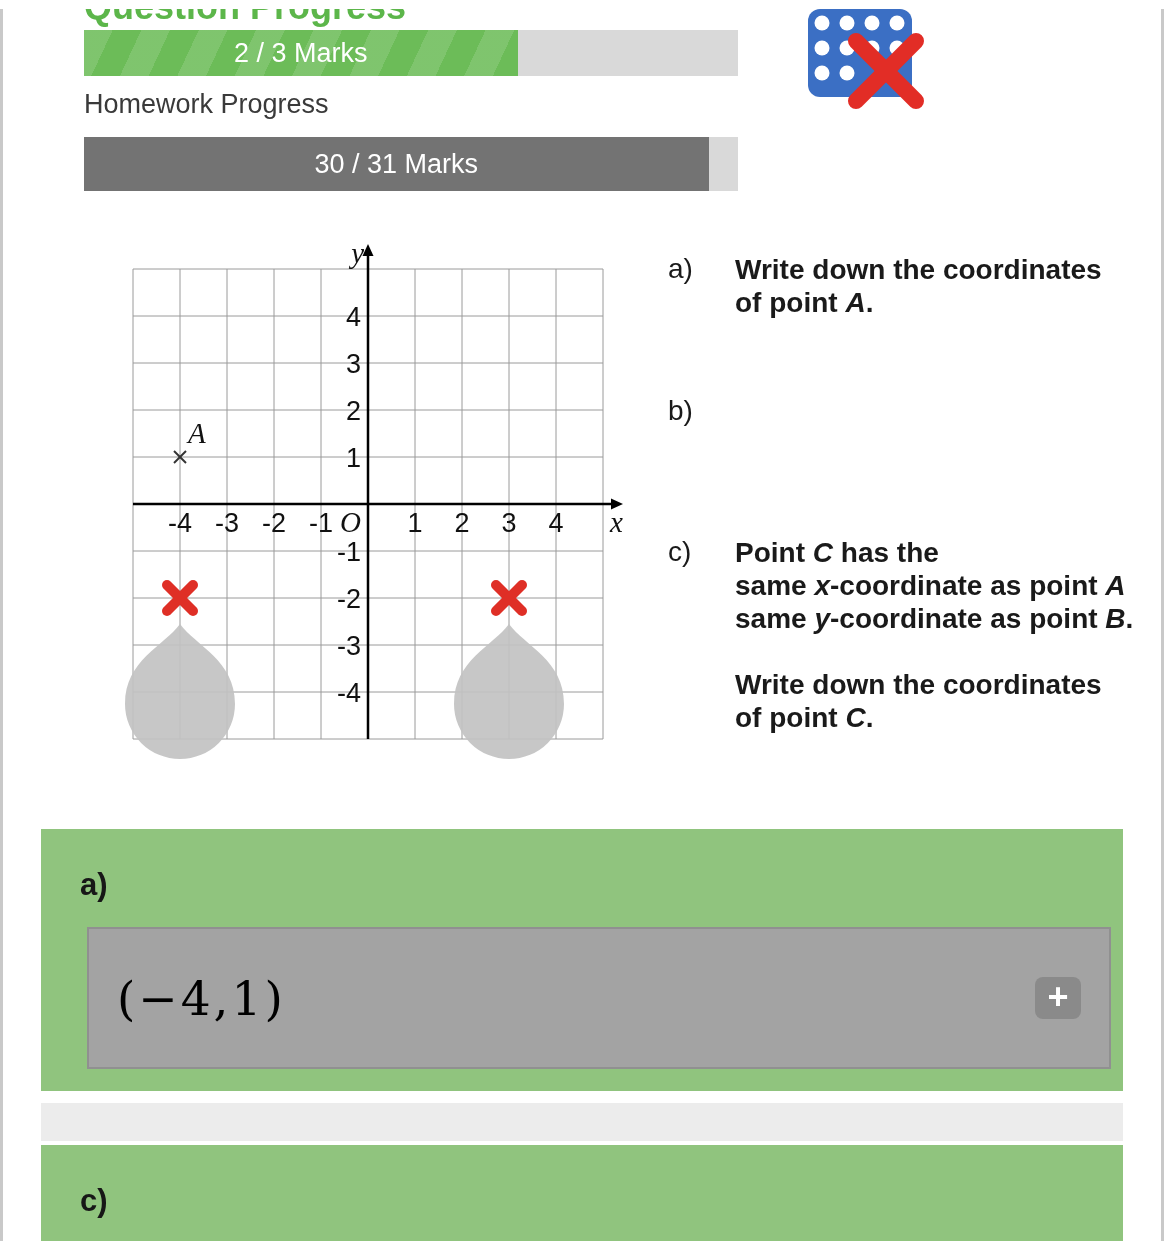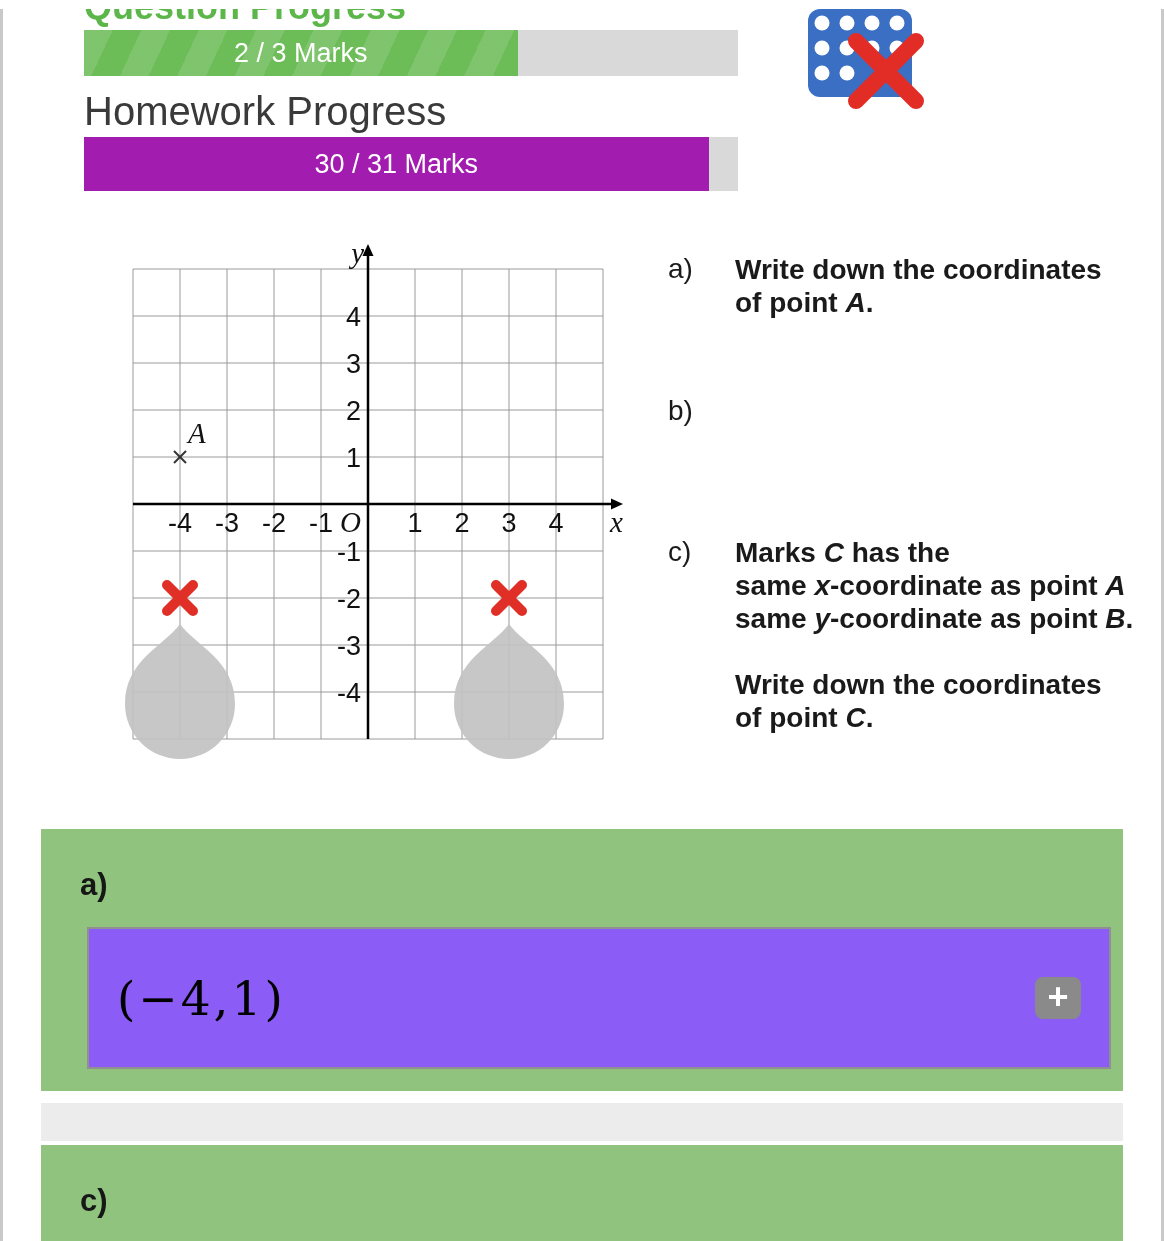--- a/index.html
+++ b/index.html
@@ -10,44 +10,44 @@
   .edge.left{left:0;} .edge.right{left:1161px;}
 
   
   .cutoff{position:absolute;left:84px;top:0;width:700px;height:19px;overflow:hidden;}
   .cutoff span{display:block;margin-top:-21px;font-size:36px;font-weight:bold;color:#5cb64a;line-height:38px;}
 
   
   .bar{position:absolute;left:84px;width:654px;background:#d9d9d9;}
   .bar.qbar{top:21px;height:46px;}
   .bar.hwbar{top:128px;height:54px;}
-  .fill{height:100%;display:flex;align-items:center;justify-content:center;background:#a21caf;}
+  .fill{height:100%;display:flex;align-items:center;justify-content:center;background:#737373;}
   .fill.striped{background:repeating-linear-gradient(115deg,rgba(255,255,255,.13) 0 26px,rgba(255,255,255,0) 26px 52px),#6cbc58;}
   .bar-label{color:#fff;font-size:27px;white-space:nowrap;}
-  .hw-title{position:absolute;left:84px;top:80px;font-size:40px;color:#3a3a3a;}
+  .hw-title{position:absolute;left:84px;top:80px;font-size:27px;color:#3a3a3a;}
 
   
   .questions{position:absolute;left:668px;top:244px;width:470px;}
   .q{position:absolute;display:flex;}
   .q.qa{top:0;} .q.qb{top:142px;} .q.qc{top:283px;}
   .q-letter{width:67px;font-size:28px;flex:none;}
   .q-text{font-size:28px;line-height:33px;white-space:pre-wrap;width:400px;font-weight:bold;}
   .it{font-style:italic;}
 
   
   .gridwrap{position:absolute;left:121px;top:230px;}
   .tick{font-family:"Liberation Sans",sans-serif;font-size:27px;fill:#111;}
   .vlabel{font-family:"Liberation Serif",serif;font-style:italic;font-size:29px;fill:#111;}
 
   
   .panel{position:absolute;left:41px;width:1082px;background:#90c47e;}
   .panel-a{top:820px;height:262px;}
   .panel-c{top:1136px;height:105px;}
   .panel-label{position:absolute;left:39px;top:38px;font-size:31px;font-weight:bold;color:#171717;}
-  .answer-box{position:absolute;left:46px;top:98px;width:1024px;height:142px;background:#8b5cf6;
+  .answer-box{position:absolute;left:46px;top:98px;width:1024px;height:142px;background:#a3a3a3;
               border:2px solid #909090;box-sizing:border-box;}
   .answer-box-c{top:96px;height:60px;}
   .math{position:absolute;left:28px;top:50%;transform:translateY(-50%);
         font-family:"DejaVu Serif",serif;font-size:47px;letter-spacing:3px;color:#000;}
   .plus-btn{position:absolute;right:28px;top:50%;transform:translateY(-50%);
             width:46px;height:42px;background:#8a8a8a;border:none;border-radius:8px;
             color:#fff;display:flex;align-items:center;justify-content:center;cursor:pointer;padding:0;}
   .plus-btn span{font-size:36px;font-weight:bold;line-height:36px;margin-top:-3px;}
   .gap-strip{position:absolute;left:41px;top:1094px;width:1082px;height:38px;background:#ececec;}
 </style>
@@ -155,21 +155,21 @@
     <div class="q qa">
       <div class="q-letter">a)</div>
       <div class="q-text"><span>Write down the coordinates
 of point </span><span class="it">A</span><span>.</span></div>
     </div>
     <div class="q qb">
       <div class="q-letter">b)</div>
     </div>
     <div class="q qc">
       <div class="q-letter">c)</div>
-      <div class="q-text"><span>Marks </span><span class="it">C</span><span> has the
+      <div class="q-text"><span>Point </span><span class="it">C</span><span> has the
 same </span><span class="it">x</span><span>-coordinate as point </span><span class="it">A</span><span>
 same </span><span class="it">y</span><span>-coordinate as point </span><span class="it">B</span><span>.
 
 Write down the coordinates
 of point </span><span class="it">C</span><span>.</span></div>
     </div>
   </div>
 
   <div class="panel panel-a">
     <div class="panel-label">a)</div>

